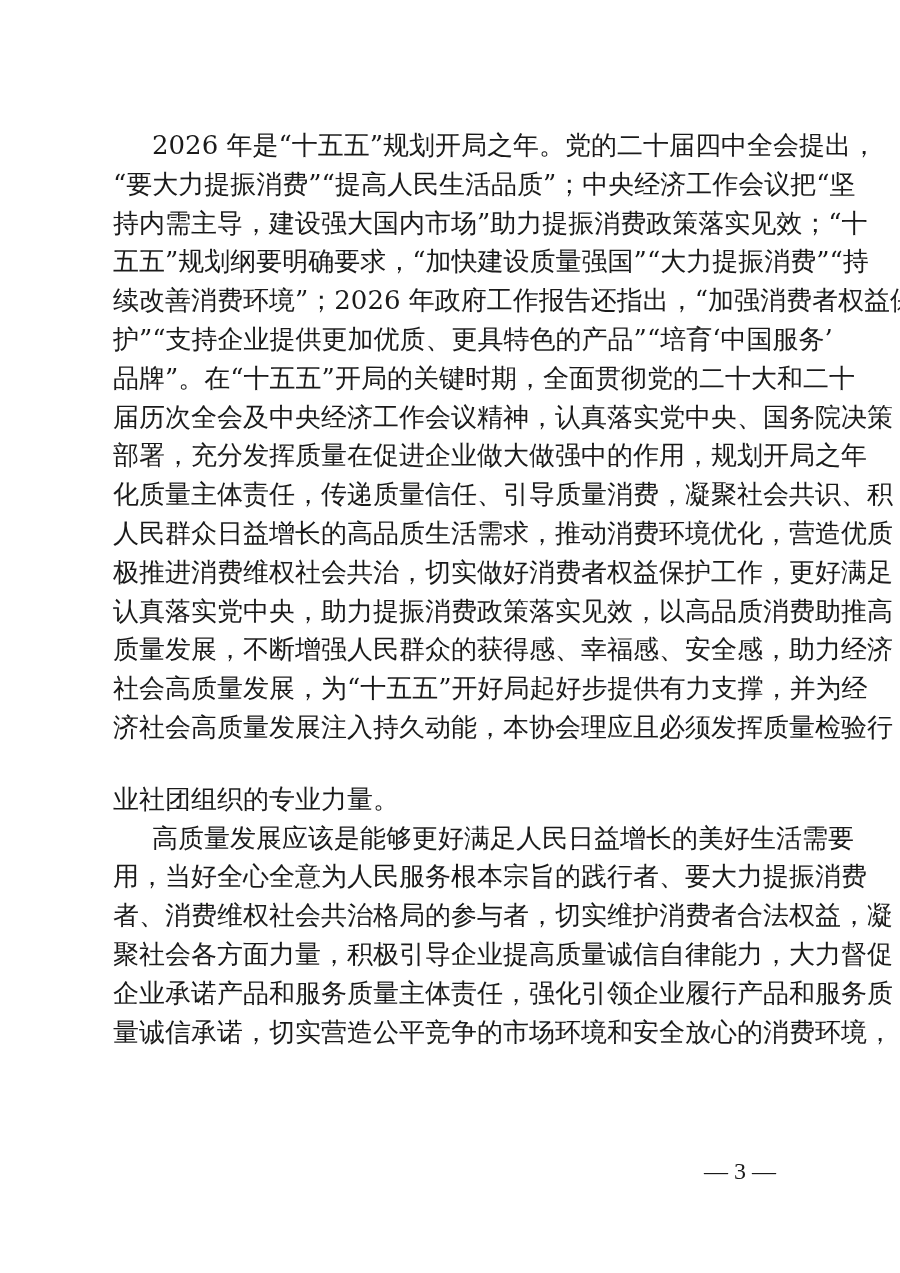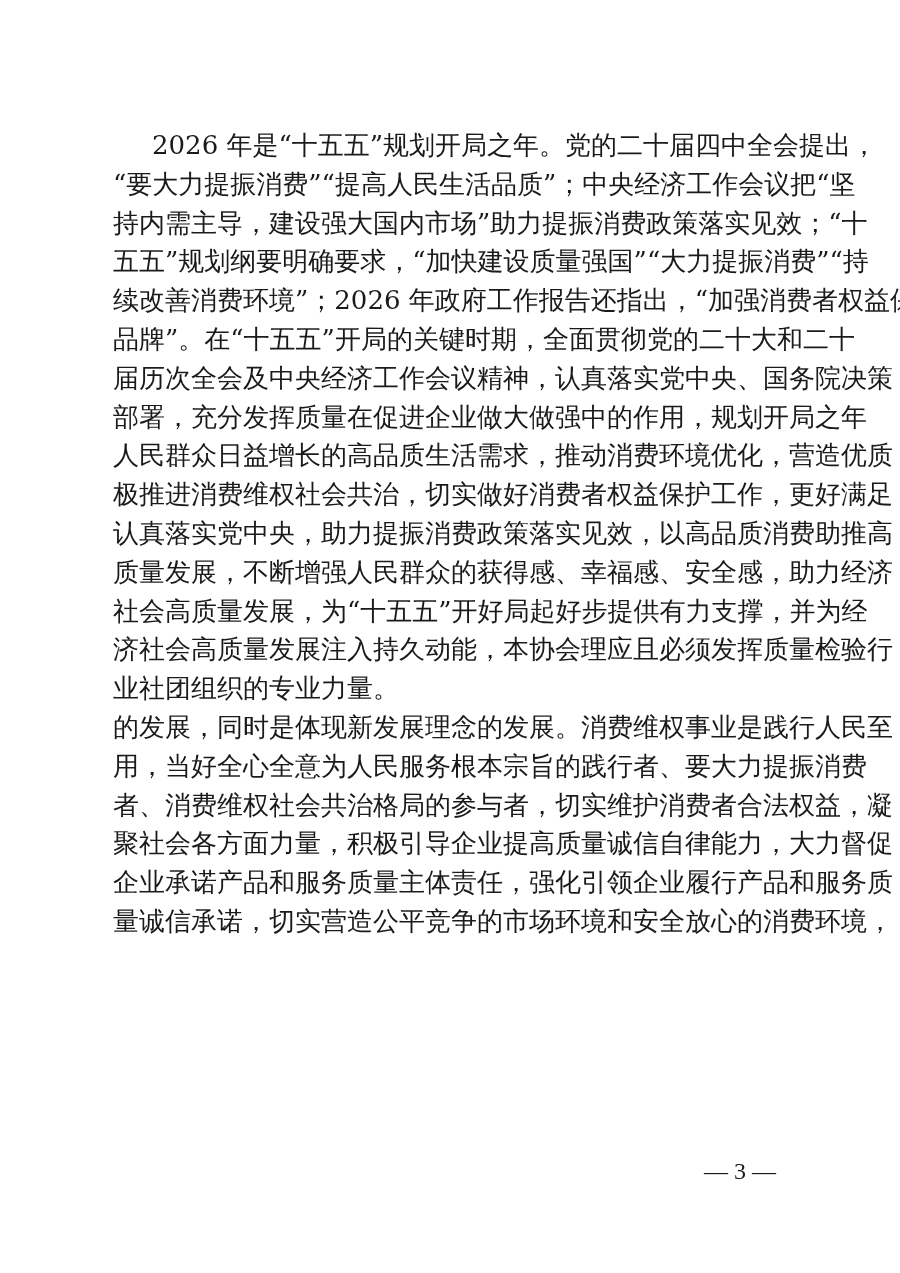--- a/index.html
+++ b/index.html
@@ -33,20 +33,21 @@
       height: 38.8px;
       line-height: 38.8px;
       font-size: 26px;
       white-space: nowrap;
       text-align: justify;
       text-align-last: justify;
       letter-spacing: 0;
     }
     .line.last {
       text-align-last: left;
+      margin-top: 33px;
     }
     .line.indent {
       padding-left: 39px;
     }
     .page-number {
       position: absolute;
       left: 690px;
       top: 1156px;
       width: 100px;
       text-align: center;
@@ -61,34 +62,36 @@
 
 <div class="page">
   <div class="body-text">
 
     <div class="paragraph">
       <div class="line indent">2026 年是“十五五”规划开局之年。党的二十届四中全会提出，</div>
       <div class="line">“要大力提振消费”“提高人民生活品质”；中央经济工作会议把“坚</div>
       <div class="line">持内需主导，建设强大国内市场”助力提振消费政策落实见效；“十</div>
       <div class="line">五五”规划纲要明确要求，“加快建设质量强国”“大力提振消费”“持</div>
       <div class="line">续改善消费环境”；2026 年政府工作报告还指出，“加强消费者权益保</div>
+      <div class="line">护”“支持企业提供更加优质、更具特色的产品”“培育‘中国服务’</div>
       <div class="line">品牌”。在“十五五”开局的关键时期，全面贯彻党的二十大和二十</div>
       <div class="line">届历次全会及中央经济工作会议精神，认真落实党中央、国务院决策</div>
       <div class="line">部署，充分发挥质量在促进企业做大做强中的作用，规划开局之年</div>
+      <div class="line">化质量主体责任，传递质量信任、引导质量消费，凝聚社会共识、积</div>
       <div class="line">人民群众日益增长的高品质生活需求，推动消费环境优化，营造优质</div>
       <div class="line">极推进消费维权社会共治，切实做好消费者权益保护工作，更好满足</div>
       <div class="line">认真落实党中央，助力提振消费政策落实见效，以高品质消费助推高</div>
       <div class="line">质量发展，不断增强人民群众的获得感、幸福感、安全感，助力经济</div>
       <div class="line">社会高质量发展，为“十五五”开好局起好步提供有力支撑，并为经</div>
       <div class="line">济社会高质量发展注入持久动能，本协会理应且必须发挥质量检验行</div>
       <div class="line last">业社团组织的专业力量。</div>
     </div>
 
     <div class="paragraph">
-      <div class="line">的发展，同时是体现新发展理念的发展。消费维权事业是践行人民至</div>
+      <div class="line indent">高质量发展应该是能够更好满足人民日益增长的美好生活需要</div>
       <div class="line">用，当好全心全意为人民服务根本宗旨的践行者、要大力提振消费</div>
       <div class="line">者、消费维权社会共治格局的参与者，切实维护消费者合法权益，凝</div>
       <div class="line">聚社会各方面力量，积极引导企业提高质量诚信自律能力，大力督促</div>
       <div class="line">企业承诺产品和服务质量主体责任，强化引领企业履行产品和服务质</div>
       <div class="line">量诚信承诺，切实营造公平竞争的市场环境和安全放心的消费环境，</div>
     </div>
   </div>
 
   <div class="page-number">— 3 —</div>
 </div>

